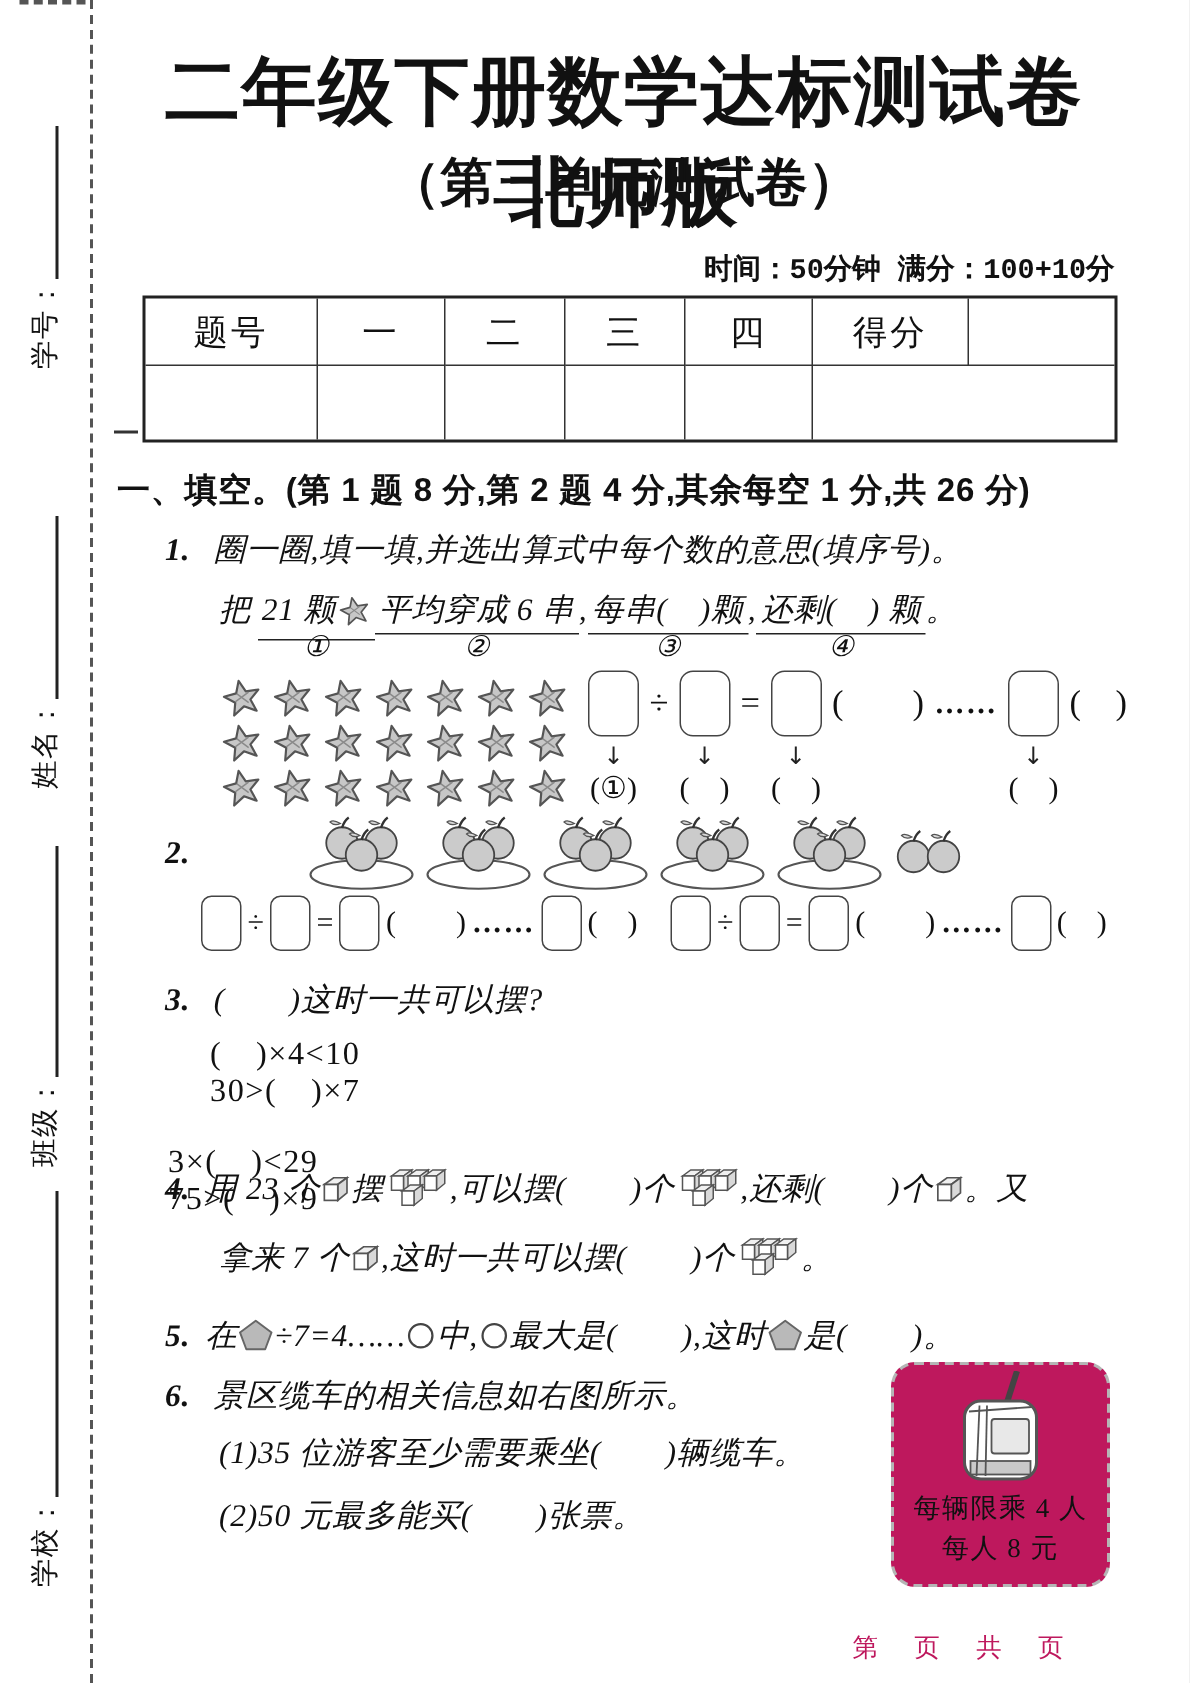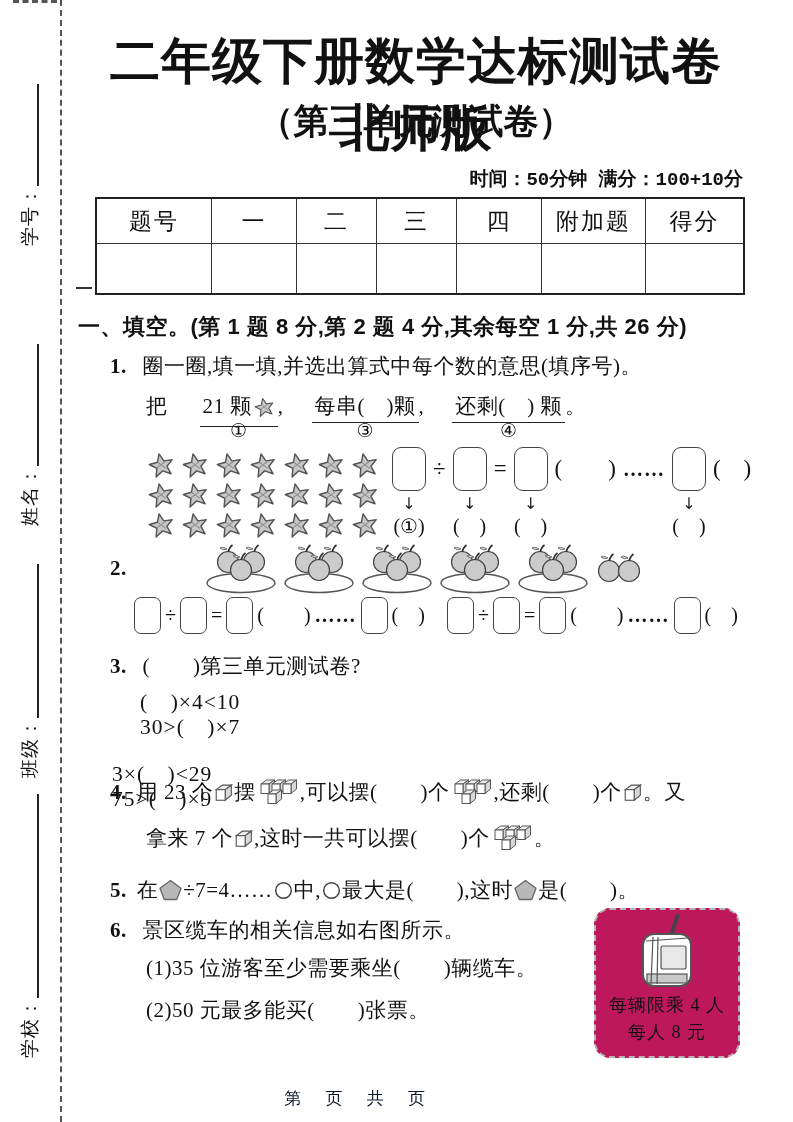--- a/index.html
+++ b/index.html
@@ -22,26 +22,26 @@
          font-family:Liberation Mono, monospace;font-weight:bold;font-size:19px;}
   
   .score-table{position:absolute;left:95px;top:197px;width:650px;box-sizing:border-box;
        border:2.2px solid #222;display:grid;grid-template-columns:115px 85px 80px 80px 85px 104px 97px;
        grid-template-rows:45px 49px;}
   .tcell{border-right:1.6px solid #333;border-bottom:1.6px solid #333;
          display:flex;align-items:center;justify-content:center;font-size:23px;letter-spacing:2px;}
   .tcell:nth-child(7n){border-right:none;}
   .tcell:nth-child(n+8){border-bottom:none;}
   
-  .qline{position:absolute;font-size:21px;letter-spacing:0.5px;white-space:nowrap;}
+  .qline{position:absolute;font-size:21px;letter-spacing:0.5px;white-space:nowrap;font-style:italic;}
   .qnum{font-weight:bold;margin-right:10px;}
   .heading{position:absolute;left:78px;top:312px;font-family:"Liberation Sans",sans-serif;
            font-weight:bold;font-size:22px;letter-spacing:0.5px;white-space:nowrap;}
   
-  .useg{position:relative;display:inline-block;border-bottom:1.7px solid #222;padding:0 3px 2px;margin-left:28px;}
+  .useg{position:relative;display:inline-block;border-bottom:1.7px solid #222;padding:0 3px 2px;}
   .seg-num{position:absolute;top:27px;left:50%;transform:translateX(-50%);
            font-size:19px;border:none;letter-spacing:0;}
   .inline-star{display:inline-block;vertical-align:-5px;margin-left:2px;}
   
   .stars-grid{position:absolute;left:148px;top:452px;}
   .star-row{display:flex;gap:7px;margin-bottom:3px;}
   
   .eq{display:flex;align-items:flex-start;gap:7px;}
   .eq-box{width:34px;height:44px;border:1.7px solid #444;border-radius:9px;background:#fff;box-sizing:border-box;}
   .eq-col{display:flex;flex-direction:column;align-items:center;}
@@ -65,22 +65,22 @@
   .icon-cube{display:inline-block;vertical-align:-3px;margin:0 1px;}
   .icon-cluster{display:inline-block;vertical-align:-7px;margin:0 1px;}
   .icon-pent{display:inline-block;vertical-align:-4px;margin:0 1px;}
   .icon-circ{display:inline-block;vertical-align:-3px;margin:0 1px;}
   
   .info-card{position:absolute;left:594px;top:908px;width:146px;height:150px;box-sizing:border-box;
              border:2.5px dashed #b5b5b5;border-radius:16px;background:#be185d;text-align:center;padding-top:4px;}
   .info-card .car{height:78px;}
   .card-line{font-size:18px;line-height:27px;letter-spacing:1px;}
   
-  .footer{position:absolute;left:0;top:1087px;width:719px;text-align:center;
-          font-size:17px;letter-spacing:10px;color:#0f172a;}
+  .footer{position:absolute;left:0;top:1087px;width:719px;text-align:right;
+          font-size:17px;letter-spacing:10px;color:#be185d;}
 </style>
 </head>
 <body>
 
 <div class="page">
 
   <div class="dash-vline"></div>
   <div class="top-dash"></div>
   <div class="fold-mark"></div>
 
@@ -104,21 +104,20 @@
   <div class="title">二年级下册数学达标测试卷北师版</div>
   <div class="subtitle">（第三单元测试卷）</div>
   <div class="meta">时间：50分钟  满分：100+10分</div>
 
   <div class="score-table">
       <div class="tcell">题号</div>
       <div class="tcell">一</div>
       <div class="tcell">二</div>
       <div class="tcell">三</div>
       <div class="tcell">四</div>
-      <div class="tcell">附加题</div>
       <div class="tcell">得分</div>
       <div class="tcell"></div>
       <div class="tcell"></div>
       <div class="tcell"></div>
       <div class="tcell"></div>
       <div class="tcell"></div>
       <div class="tcell"></div>
     </div>
 
   <div class="heading">一、填空。(第 1 题 8 分,第 2 题 4 分,其余每空 1 分,共 26 分)</div>
@@ -127,21 +126,21 @@
     <span class="qnum">1.</span>
     <span>圈一圈,填一填,并选出算式中每个数的意思(填序号)。</span>
   </div>
 
   <div class="qline" style="left:146px;top:392px;">
     <span style="margin-right:4px;">把</span><span class="useg"><span>21 颗</span><span class="inline-star"><svg width="21" height="21" viewBox="0 0 24 24">
             <g transform="rotate(-12 12 12)">
               <polygon points="12,1.5 14.9,8.4 22.4,8.9 16.6,13.7 18.8,21 12,16.9 5.2,21 7.4,13.7 1.6,8.9 9.1,8.4" fill="#c7c7c7" stroke="#555" stroke-width="1.3" stroke-linejoin="round"></polygon>
               <path d="M7.5,13.2 L16.4,9.2 M9.3,8.6 L15.2,15.3" stroke="#8a8a8a" stroke-width="0.9" fill="none"></path>
             </g>
-          </svg></span><span class="seg-num">①</span></span><span>,</span><span class="useg"><span>每串( )颗</span><span class="seg-num">③</span></span><span>,</span><span class="useg"><span>还剩( ) 颗</span><span class="seg-num">④</span></span><span>。</span>
+          </svg></span><span class="seg-num">①</span></span><span class="useg"><span>平均穿成 6 串</span><span class="seg-num">②</span></span><span>,</span><span class="useg"><span>每串( )颗</span><span class="seg-num">③</span></span><span>,</span><span class="useg"><span>还剩( ) 颗</span><span class="seg-num">④</span></span><span>。</span>
   </div>
 
   <div class="stars-grid">
       <div class="star-row">
         <svg width="27" height="27" viewBox="0 0 24 24">
           <g transform="rotate(-12 12 12)">
             <polygon points="12,1.5 14.9,8.4 22.4,8.9 16.6,13.7 18.8,21 12,16.9 5.2,21 7.4,13.7 1.6,8.9 9.1,8.4" fill="#c7c7c7" stroke="#555" stroke-width="1.3" stroke-linejoin="round"></polygon>
             <path d="M7.5,13.2 L16.4,9.2 M9.3,8.6 L15.2,15.3" stroke="#8a8a8a" stroke-width="0.9" fill="none"></path>
           </g>
         </svg>
@@ -427,21 +426,21 @@
       <div class="eq-box"></div>
       <span class="eq-op">(  )</span>
       <span class="eq-op eq-dots">……</span>
       <div class="eq-box"></div>
       <span class="eq-op">( )</span>
     </div>
   </div>
 
   <div class="qline" style="left:110px;top:652px;">
     <span class="qnum">3.</span>
-    <span>(  )第三单元测试卷?</span>
+    <span>(  )这时一共可以摆?</span>
   </div>
   <div class="q3-rows">
       <div class="q3-row" style="margin-left: 28px;">
         <span class="q3-item">( )×4&lt;10</span>
         <span class="q3-item">30&gt;( )×7</span>
       </div>
       <div class="q3-row">
         <span class="q3-item">3×( )&lt;29</span>
         <span class="q3-item">75&gt;( )×9</span>
       </div>

